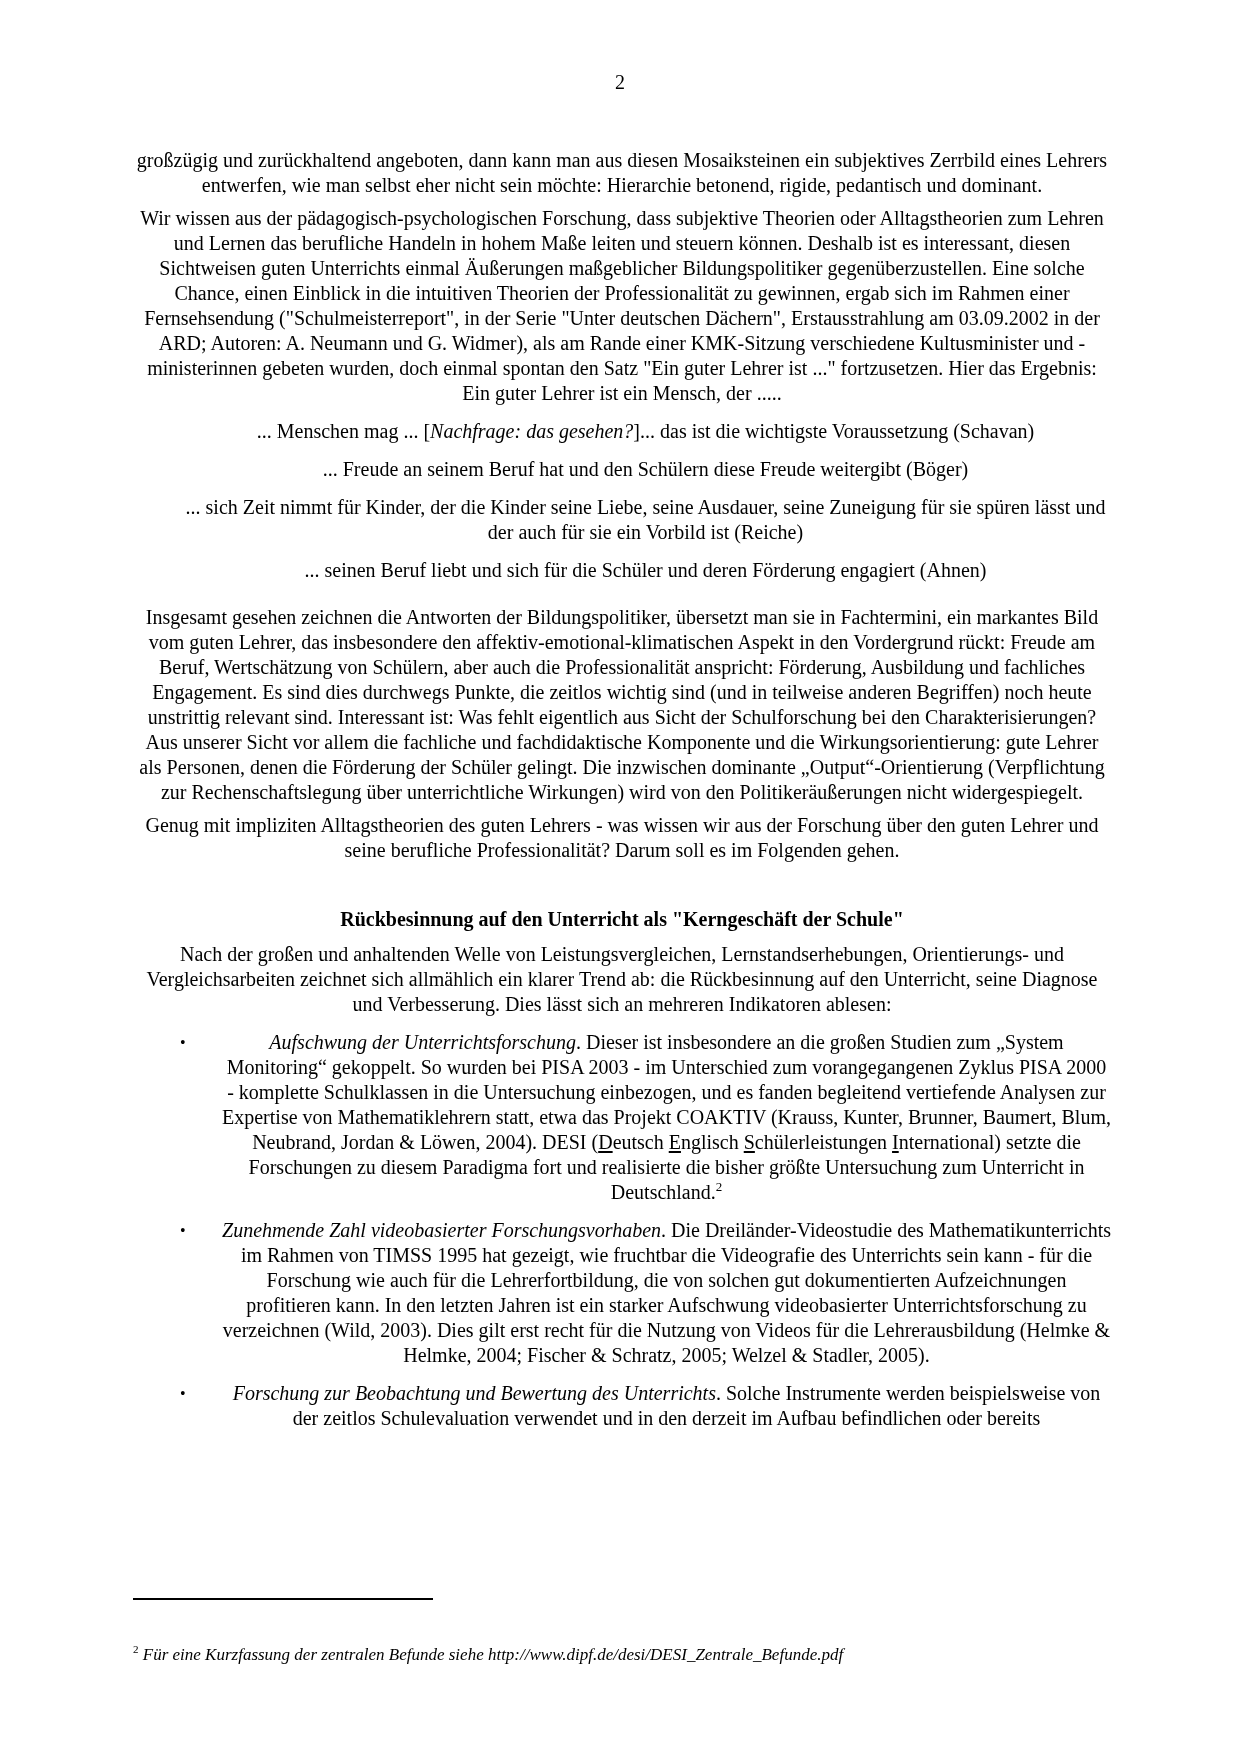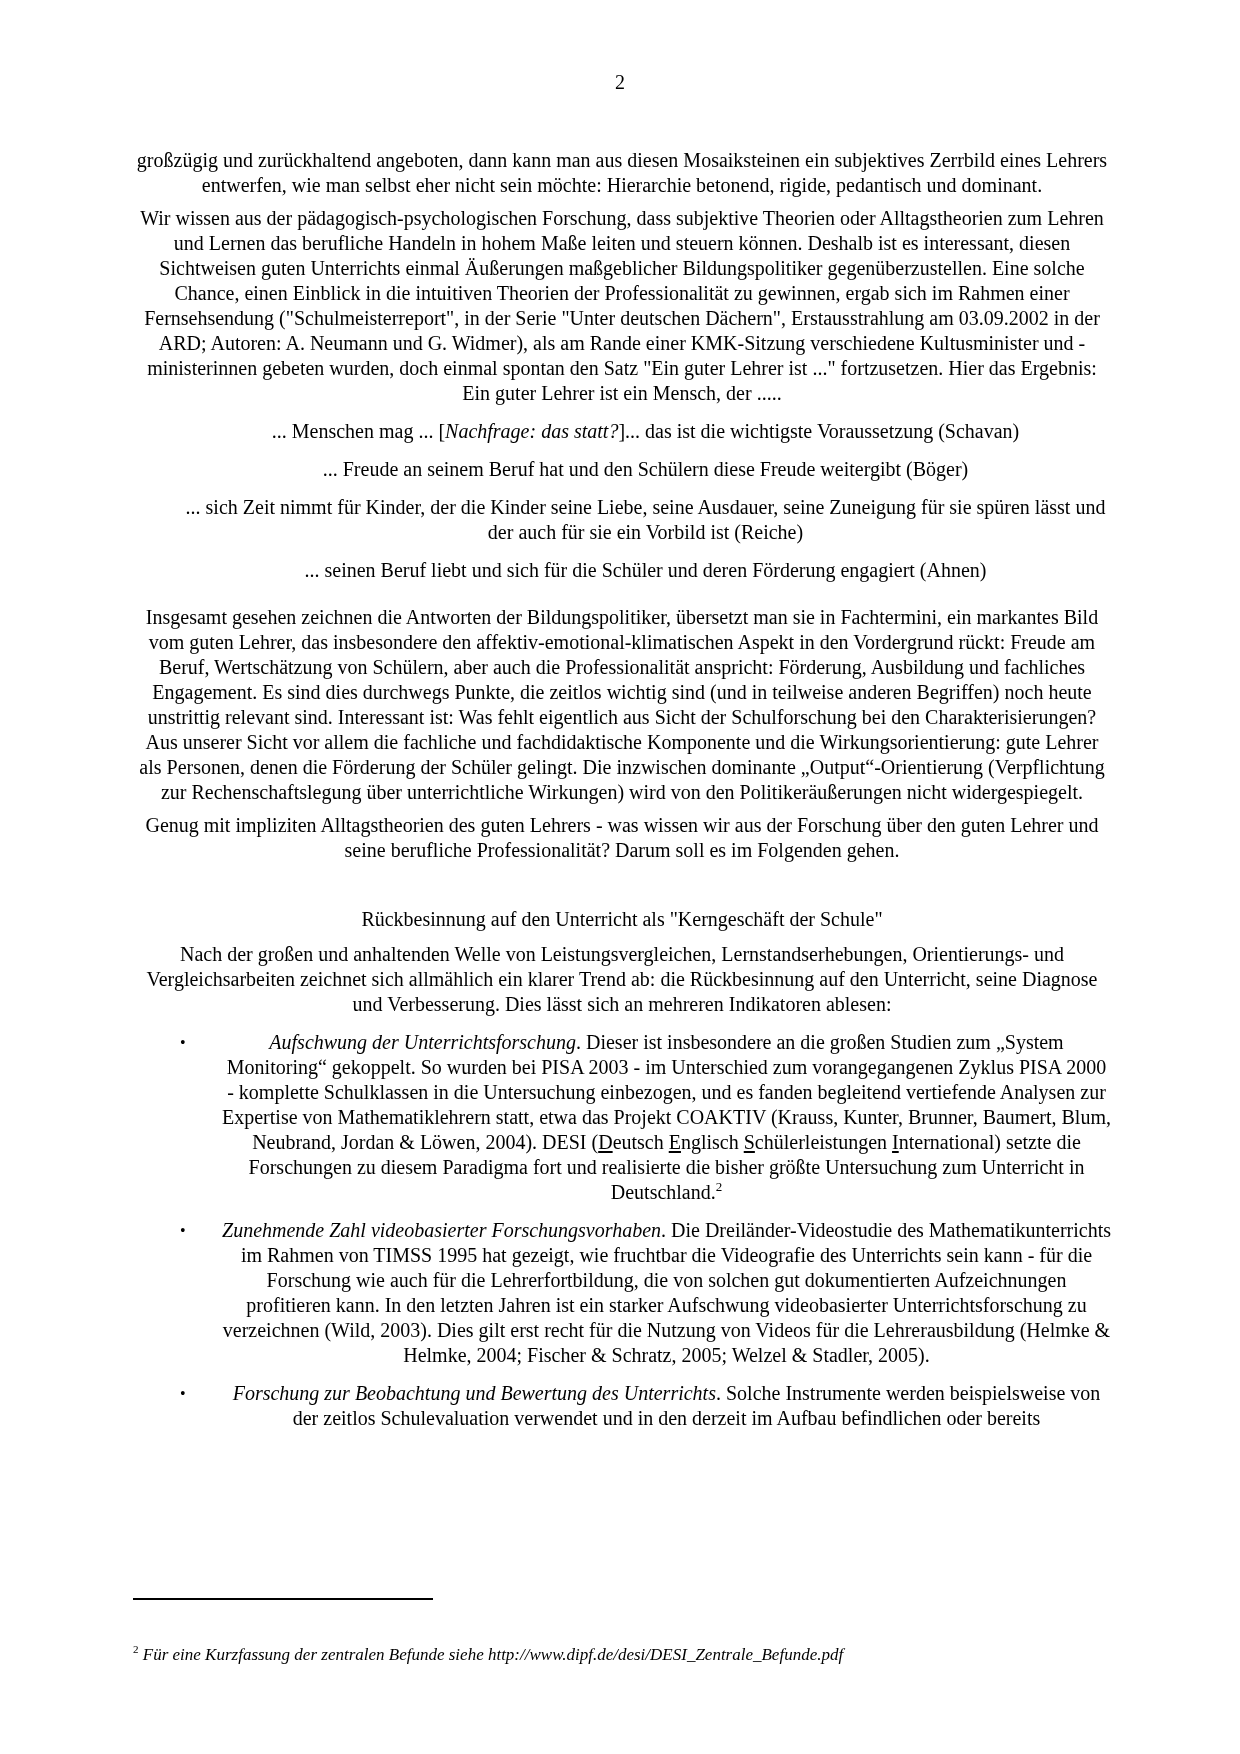--- a/index.html
+++ b/index.html
@@ -32,21 +32,21 @@
     width: 978px;
     text-align: center;
   }
   .para { margin: 0 0 8px 0; }
   .para-after-quotes { margin-top: 22px; }
   .quote-item {
     margin: 13px 0 13px 0;
     padding-left: 47px;
   }
   .section-heading {
-    font-weight: normal;
+    font-weight: bold;
     margin: 44px 0 10px 0;
   }
   .bullet-item {
     position: relative;
     margin: 13px 0 13px 0;
     padding-left: 89px;
   }
   .bullet-glyph {
     position: absolute;
     left: 47px;
@@ -86,21 +86,21 @@
 <div class="page">
 
   <div class="page-number">2</div>
 
   <div class="content">
 
     <p class="para">großzügig und zurückhaltend angeboten, dann kann man aus diesen Mosaiksteinen ein subjektives Zerrbild eines Lehrers entwerfen, wie man selbst eher nicht sein möchte: Hierarchie betonend, rigide, pedantisch und dominant.</p>
 
     <p class="para">Wir wissen aus der pädagogisch-psychologischen Forschung, dass subjektive Theorien oder Alltagstheorien zum Lehren und Lernen das berufliche Handeln in hohem Maße leiten und steuern können. Deshalb ist es interessant, diesen Sichtweisen guten Unterrichts einmal Äußerungen maßgeblicher Bildungspolitiker gegenüberzustellen. Eine solche Chance, einen Einblick in die intuitiven Theorien der Professionalität zu gewinnen, ergab sich im Rahmen einer Fernsehsendung ("Schulmeisterreport", in der Serie "Unter deutschen Dächern", Erstausstrahlung am 03.09.2002 in der ARD; Autoren: A. Neumann und G. Widmer), als am Rande einer KMK-Sitzung verschiedene Kultusminister und -ministerinnen gebeten wurden, doch einmal spontan den Satz "Ein guter Lehrer ist ..." fortzusetzen. Hier das Ergebnis: Ein guter Lehrer ist ein Mensch, der .....</p>
 
-    <p class="quote-item"><span>... Menschen mag ... [</span><i>Nachfrage: das statt?</i><span>]... das ist die wichtigste Voraussetzung (Schavan)</span></p>
+    <p class="quote-item"><span>... Menschen mag ... [</span><i>Nachfrage: das gesehen?</i><span>]... das ist die wichtigste Voraussetzung (Schavan)</span></p>
     <p class="quote-item"><span>... Freude an seinem Beruf hat und den Schülern diese Freude weitergibt (Böger)</span></p>
     <p class="quote-item"><span>... sich Zeit nimmt für Kinder, der die Kinder seine Liebe, seine Ausdauer, seine Zuneigung für sie spüren lässt und der auch für sie ein Vorbild ist (Reiche)</span></p>
     <p class="quote-item"><span>... seinen Beruf liebt und sich für die Schüler und deren Förderung engagiert (Ahnen)</span></p>
 
     <p class="para para-after-quotes">Insgesamt gesehen zeichnen die Antworten der Bildungspolitiker, übersetzt man sie in Fachtermini, ein markantes Bild vom guten Lehrer, das insbesondere den affektiv-emotional-klimatischen Aspekt in den Vordergrund rückt: Freude am Beruf, Wertschätzung von Schülern, aber auch die Professionalität anspricht: Förderung, Ausbildung und fachliches Engagement. Es sind dies durchwegs Punkte, die zeitlos wichtig sind (und in teilweise anderen Begriffen) noch heute unstrittig relevant sind. Interessant ist: Was fehlt eigentlich aus Sicht der Schulforschung bei den Charakterisierungen? Aus unserer Sicht vor allem die fachliche und fachdidaktische Komponente und die Wirkungsorientierung: gute Lehrer als Personen, denen die Förderung der Schüler gelingt. Die inzwischen dominante „Output“-Orientierung (Verpflichtung zur Rechenschaftslegung über unterrichtliche Wirkungen) wird von den Politikeräußerungen nicht widergespiegelt.</p>
 
     <p class="para">Genug mit impliziten Alltagstheorien des guten Lehrers - was wissen wir aus der Forschung über den guten Lehrer und seine berufliche Professionalität? Darum soll es im Folgenden gehen.</p>
 
     <h2 class="section-heading" style="font-size:20px;">Rückbesinnung auf den Unterricht als "Kerngeschäft der Schule"</h2>
 

